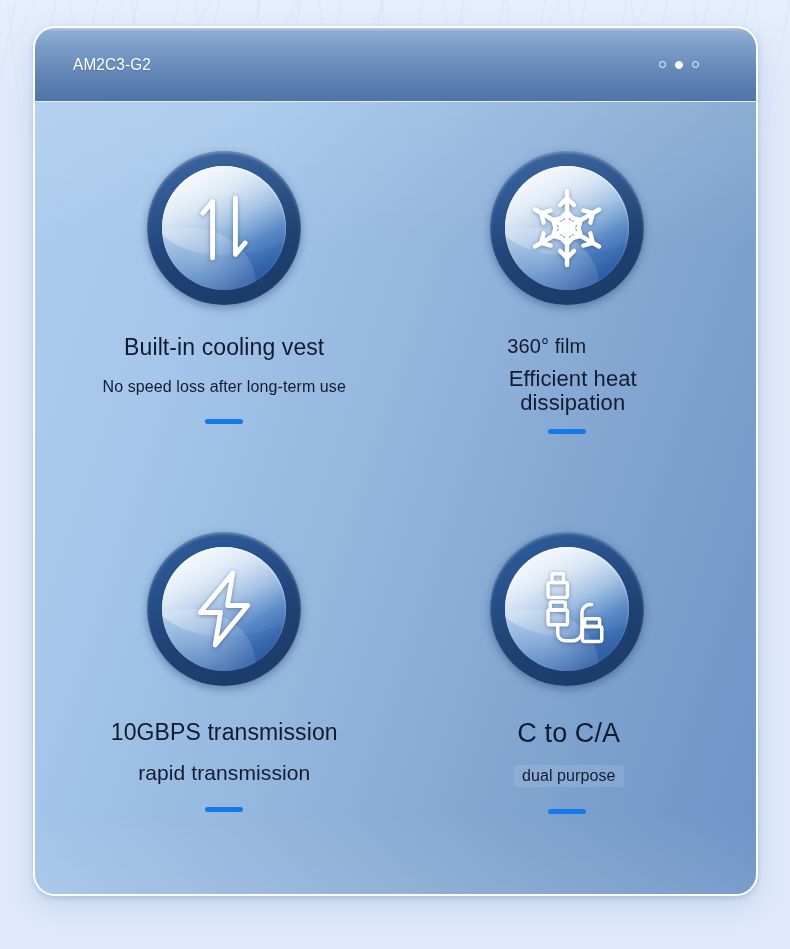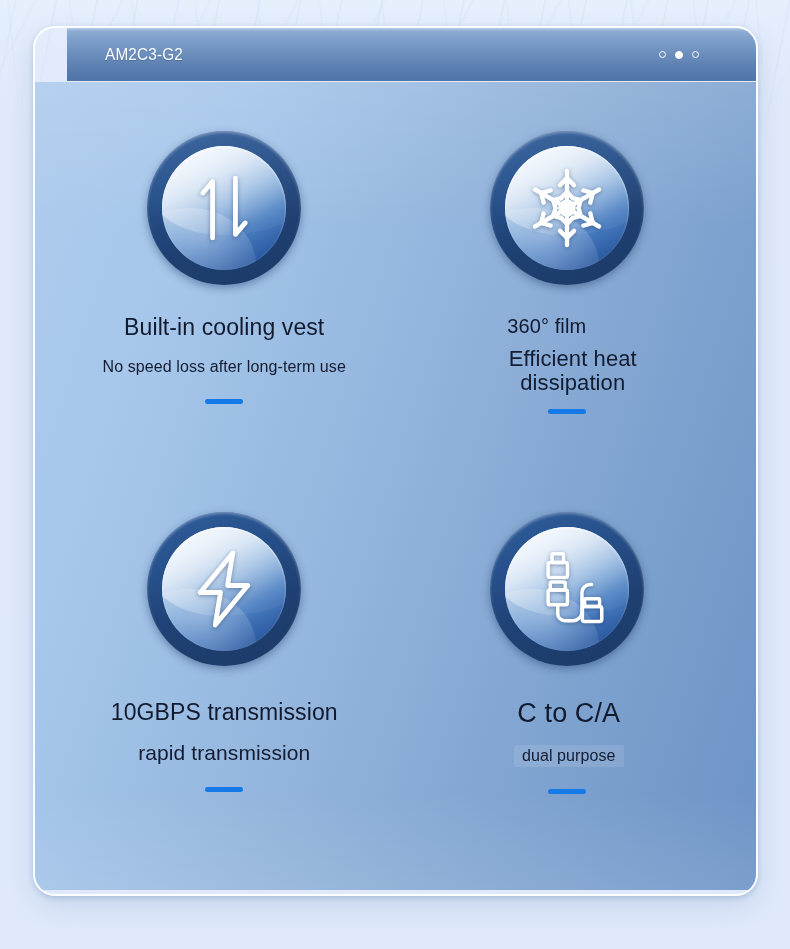--- a/index.html
+++ b/index.html
@@ -48,27 +48,26 @@
     border: 2px solid rgba(255,255,255,.92);
     overflow: hidden;
     box-shadow:
       0 2px 5px rgba(90,125,170,.28),
       0 10px 26px rgba(80,115,165,.18);
   }
 
   
   #titlebar {
     position: relative;
-    height: 54px;
+    height: 74px;
     background: linear-gradient(180deg, #93b2d6 0%, #7e9fca 22%, #5d80b2 72%, #4f74a8 100%);
     border-bottom: 1px solid rgba(255,255,255,.75);
     display: flex;
     align-items: center;
     padding: 0 22px 0 38px;
-    margin-left: 32px;
   }
   #titlebar::after {
     content: "";
     position: absolute;
     left: 0; right: 0; top: 0;
     height: 3px;
     background: linear-gradient(180deg, rgba(255,255,255,.35), rgba(255,255,255,0));
   }
 
   #device-title {

